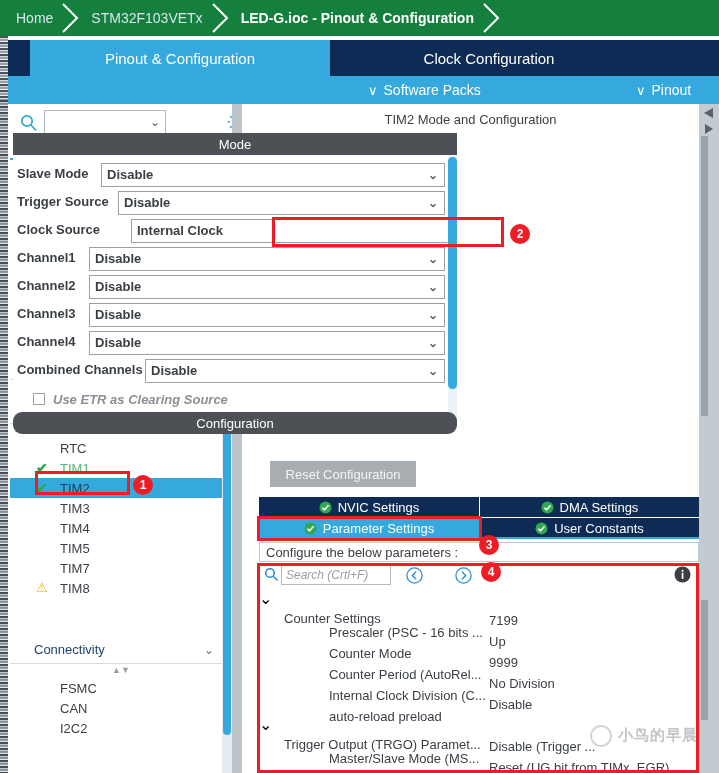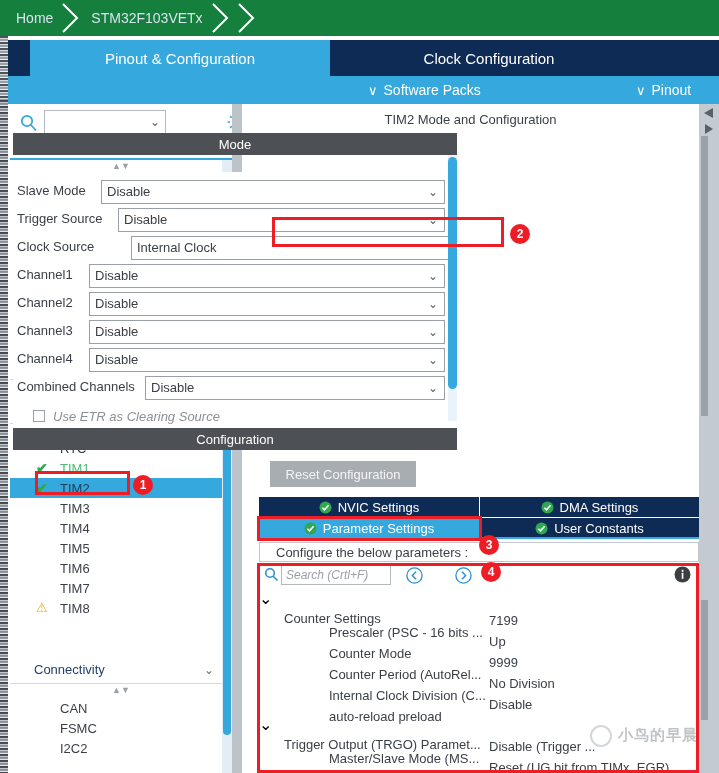--- a/index.html
+++ b/index.html
@@ -136,25 +136,25 @@
   }
   .modehdr-title {
     position:absolute; left:0; top:8px; width:457px; height:20px;
     text-align:center; font-size:13px; color:#3a3f46;
   }
   .bandhdr {
     position:absolute; left:13px; width:444px; height:22px; background:#4d5055;
     color:#fff; font-size:13px; display:flex; align-items:center; justify-content:center;
   }
   .mode-band { top:133px; }
-  .cfg-band { top:428px; }
+  .cfg-band { top:412px;border-radius:9px; }
 
   .modebody {
-    position:absolute; left:13px; top:172px; width:444px; height:266px;
-    background:#fff; overflow:hidden;
+    position:absolute; left:13px; top:155px; width:444px; height:266px;
+    background:#fff; overflow:hidden;font-weight:bold;
   }
   .frow { position:absolute; left:0; height:24px; }
   .flabel { position:absolute; top:3px; font-size:13px; color:#3a3f46; white-space:nowrap; }
   .fsel {
     position:absolute; top:0; height:24px; border:1px solid #9ba0a6; background:#fff;
   }
   .fsel .txt { position:absolute; left:5px; top:3px; font-size:13px; color:#3a3f46; }
   .fsel .cv { position:absolute; right:6px; top:4px; font-size:12px; color:#5b6066; }
   .chkrow { position:absolute; left:20px; height:20px; display:flex; align-items:center; gap:8px; }
   .chkbox { width:12px; height:12px; border:1px solid #9ba0a6; background:#fff; }
@@ -173,21 +173,21 @@
     position:absolute; height:20px; background:#0d2b54; color:#fff;
     font-size:13px; display:flex; align-items:center; justify-content:center; gap:6px;
   }
   .tabcell.sel { background:#35a8dd; }
   .tabcell .ok { width:13px; height:13px; }
   .tabs-underline { position:absolute; left:259px; top:537px; width:440px; height:2px; background:#35a8dd; }
 
   .cfgtext {
     position:absolute; left:259px; top:542px; width:440px; height:20px;
     border:1px solid #c2c7cc; background:#fff; font-size:13px; color:#3a3f46;
-    display:flex; align-items:center; padding-left:16px;
+    display:flex; align-items:center; padding-left:6px;
   }
   .searchbar { position:absolute; left:259px; top:563px; width:440px; height:24px; background:#fff; }
   .searchbar .mag2 { position:absolute; left:5px; top:4px; width:15px; height:15px; }
   .searchinput {
     position:absolute; left:22px; top:1px; width:110px; height:21px;
     border:1px solid #b4b9be; background:#fff; font-size:12px; color:#9aa0a6;
     font-style:italic; padding-left:4px; display:flex; align-items:center;
   }
   .navbtn { position:absolute; top:4px; width:17px; height:17px; }
   .infoicon { position:absolute; right:8px; top:3px; width:17px; height:17px; }
@@ -245,20 +245,21 @@
         <svg width="26" height="36">
             <path d="M4 4 L18 18 L4 32" fill="none" stroke="#ffffff" stroke-width="2"></path>
           </svg>
       </span>
       <span class="crumb">STM32F103VETx</span>
       <span class="chev">
         <svg width="26" height="36">
             <path d="M4 4 L18 18 L4 32" fill="none" stroke="#ffffff" stroke-width="2"></path>
           </svg>
       </span>
+      <span class="crumb active">LED-G.ioc - Pinout &amp; Configuration</span>
       <span class="chev">
         <svg width="26" height="36">
             <path d="M4 4 L18 18 L4 32" fill="none" stroke="#ffffff" stroke-width="2"></path>
           </svg>
       </span>
     </div>
   </div>
 
   <div class="tabrow">
     <div class="tab-main sel tab-pinout-cfg">Pinout &amp; Configuration</div>
@@ -367,46 +368,43 @@
     <div class="peri">
       <span>TIM3</span>
     </div>
     <div class="peri">
       <span>TIM4</span>
     </div>
     <div class="peri">
       <span>TIM5</span>
     </div>
     <div class="peri">
-      <span>TIM6</span>
-    </div>
-    <div class="peri">
       <span>TIM7</span>
     </div>
     <div class="peri">
       <span class="warn">⚠</span>
       <span>TIM8</span>
     </div>
 
     <div style="height:38px"></div>
 
     <div class="grouphdr">
       <span>Connectivity</span>
       <span class="gc">⌄</span>
     </div>
 
     <div class="spinner">
         <i>▲▼</i>
       </div>
 
     <div class="peri">
+      <span>FSMC</span>
+    </div>
+    <div class="peri">
       <span>CAN</span>
-    </div>
-    <div class="peri">
-      <span>FSMC</span>
     </div>
     <div class="peri">
       <span>I2C2</span>
     </div>
   </div>
 
   <div class="lscroll-track"></div>
   <div class="lscroll-thumb"></div>
   <div class="lscroll-gut"></div>
 

